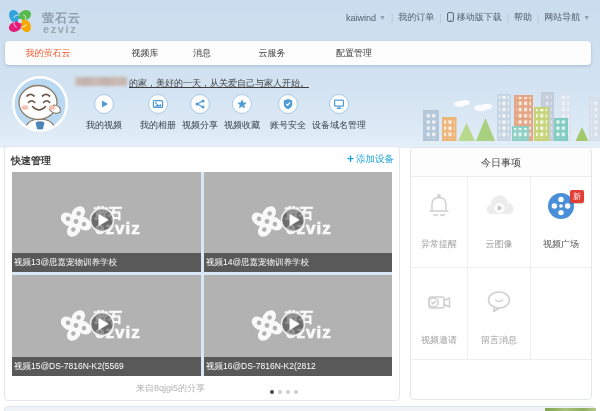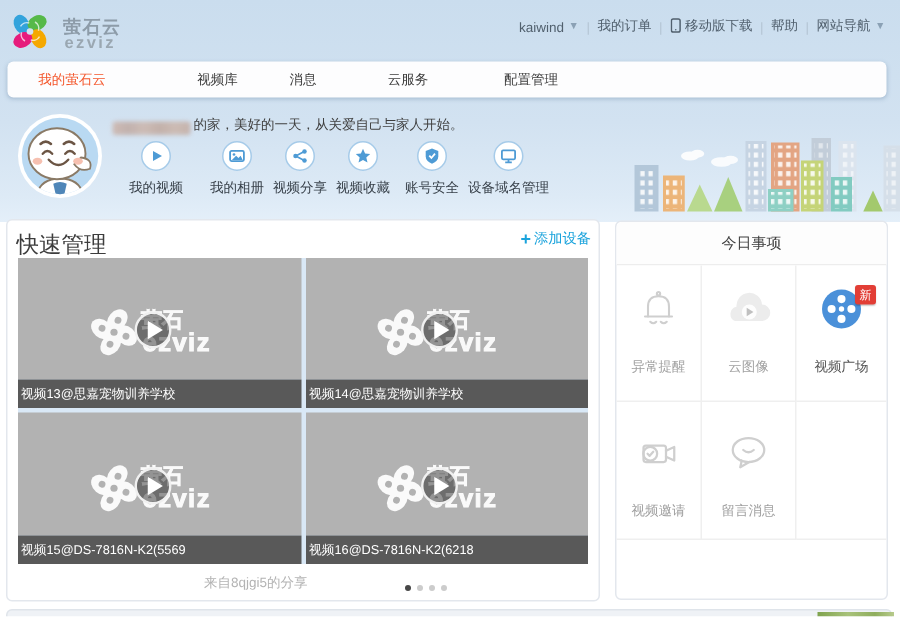--- a/index.html
+++ b/index.html
@@ -27,21 +27,21 @@
   
   .nav { position:absolute; left:5px; top:41px; width:586px; height:24px; background:#fdfdfe;
     border-radius:4px; box-shadow:0 1px 3px rgba(110,140,170,.45); }
   .nav-item { position:absolute; top:0; height:24px; line-height:24px; font-size:9px;
     color:#3c3c3c; transform:translateX(-50%); cursor:pointer; white-space:nowrap; }
   .nav-item.active { color:#f4562b; }
 
   
   .avatar { position:absolute; left:12px; top:76px; width:56px; height:56px; }
   .greeting { position:absolute; left:75px; top:77px; font-size:9px; color:#3f3f3f;
-    white-space:nowrap; display:flex; align-items:flex-end; }
+    white-space:nowrap; display:flex; align-items:flex-start;text-decoration:underline; }
   .name-blur { display:inline-block; width:52px; height:9px; margin-right:2px;
     background:linear-gradient(90deg,#cdb5ab,#bfa9a2 20%,#ccb6ac 40%,#c0a89e 60%,#cbb5aa 80%,#c3aba1);
     filter:blur(1.5px); border-radius:2px; opacity:.85; }
   .feature { position:absolute; top:94px; transform:translateX(-50%); text-align:center;
     cursor:pointer; }
   .feature-circle { width:20px; height:20px; margin:0 auto; border-radius:50%;
     background:#fff; border:1.5px solid #a6cbe9; display:flex; align-items:center;
     justify-content:center; }
   .feature-label { margin-top:5px; font-size:9px; color:#38414a; white-space:nowrap; }
 
@@ -52,21 +52,21 @@
     background:#fcf7e6; border-left:1px solid #e7d9ae; border-bottom:1px solid #e7d9ae;
     transform:rotate(45deg); }
   .tooltip-close { position:absolute; right:5px; top:0; color:#dd5b40; font-size:9px;
     font-weight:bold; cursor:pointer; line-height:15px; }
 
   .skyline { position:absolute; left:415px; top:88px; }
 
   
   .panel-left { position:absolute; left:4px; top:146px; width:396px; height:255px;
     background:#fff; border:1px solid #e3e7ed; border-radius:4px; }
-  .ql-title { position:absolute; left:6px; top:7px; font-size:15px; font-weight:normal; color:#3d3d3d; }
+  .ql-title { position:absolute; left:6px; top:7px; font-size:10px; font-weight:bold; color:#3d3d3d; }
   .ql-add { position:absolute; right:5px; top:5px; font-size:9.5px; color:#1aa3dc;
     cursor:pointer; }
   .ql-add .plus { font-weight:bold; font-size:12px; vertical-align:-1px; margin-right:2px; }
   .grid { position:absolute; left:7px; top:25px; width:380px; height:204px; background:#d9e8f6; }
   .vcard { position:absolute; cursor:pointer; }
   .vcard .vimg { position:absolute; left:0; top:0; right:0; background:#b2b2b2; overflow:hidden; }
   .vcard .vcap { position:absolute; left:0; bottom:0; right:0; height:19px; background:#595959;
     color:#fff; font-size:8.5px; line-height:19px; padding-left:2px; white-space:nowrap;
     overflow:hidden; }
   .wm { position:absolute; left:50%; transform:translateX(-50%); }
@@ -433,21 +433,21 @@
               </g>
               <text x="52" y="20" font-family="Liberation Sans, sans-serif" font-size="14" font-weight="bold" stroke="#fff" stroke-width="0.5">萤石</text>
               <text x="53" y="36" font-family="Liberation Sans, sans-serif" font-size="17" font-weight="bold" letter-spacing="1" stroke="#fff" stroke-width="0.7">ezviz</text>
             </g>
             <g>
                 <circle cx="60" cy="22" r="11.5" fill="rgba(25,25,25,0.45)" stroke="#f0f0f0" stroke-width="1.6"></circle>
                 <polygon points="56.5,15.8 56.5,28.2 66.6,22" fill="#fff"></polygon>
               </g>
           </svg>
         </div>
-        <div class="vcap">视频16@DS-7816N-K2(6218</div>
+        <div class="vcap">视频16@DS-7816N-K2(2812</div>
       </div>
     </div>
 
     <div class="ql-footer-from">来自8qjgi5的分享</div>
     <div class="dots">
       <span class="dot active"></span>
       <span class="dot"></span>
       <span class="dot"></span>
       <span class="dot"></span>
     </div>

